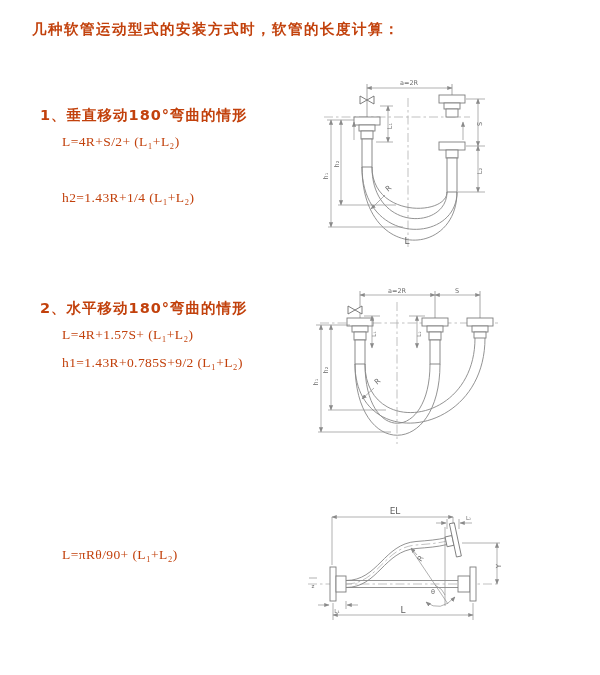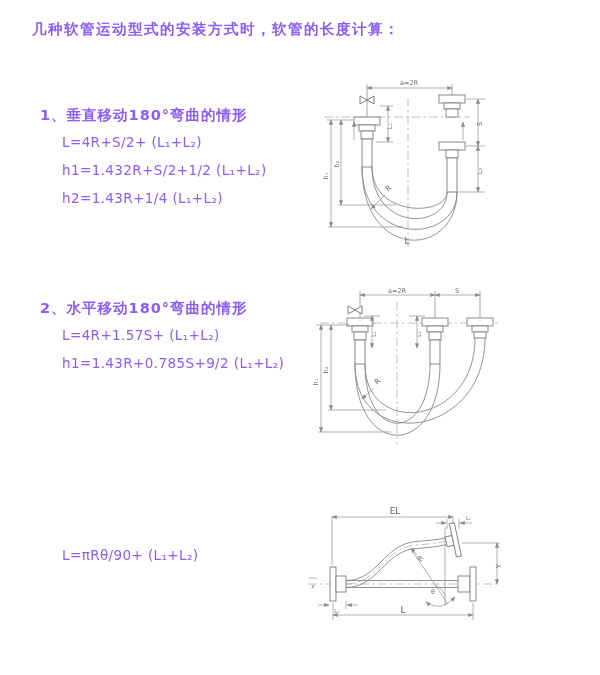--- a/index.html
+++ b/index.html
@@ -1,40 +1,39 @@
 <!DOCTYPE html>
 <html><head>
 <meta charset="utf-8">
 <style>
   html,body{margin:0;padding:0;background:#fff;}
   .page{position:relative;width:508px;height:675px;background:#ffffff;overflow:hidden;
-        font-family:"DejaVu Sans","Liberation Sans",sans-serif;color:#8b5cf6;}
+        font-family:"DejaVu Sans","Liberation Sans",sans-serif;color:#c2410c;}
   .title{position:absolute;left:32px;top:20px;font-size:14.5px;font-weight:bold;letter-spacing:1.5px;}
   .heading{position:absolute;font-size:14.5px;font-weight:bold;letter-spacing:1px;}
-  .formula{position:absolute;font-size:13.5px;letter-spacing:.4px;}
+  .formula{position:absolute;font-size:13.5px;letter-spacing:.4px;font-family:Liberation Serif, serif;}
   svg.d{position:absolute;}
   svg.d text{font-size:6.5px;fill:#6e6e6e;font-family:"DejaVu Sans","Liberation Sans",sans-serif;}
   svg.d .big{font-size:9px;fill:#5e5e5e;}
   svg.d .ln{stroke:#8f8f8f;stroke-width:.8;fill:none;}
   svg.d .cl{stroke:#a8a8a8;stroke-width:.7;fill:none;stroke-dasharray:9 3 2.5 3;}
   svg.d .fit{stroke:#7d7d7d;stroke-width:.9;fill:#ffffff;}
   svg.d .hose{stroke:#878787;stroke-width:.9;fill:none;}
   svg.d .dim{stroke:#8f8f8f;stroke-width:.7;fill:none;}
   svg.d .valve{stroke:#6f6f6f;stroke-width:.9;fill:#ffffff;}
 </style>
 </head>
 <body>
 
 <div class="page">
 
   <div class="title">几种软管运动型式的安装方式时，软管的长度计算：</div>
 
   <div class="heading" style="left:40px;top:106px">1、垂直移动180°弯曲的情形</div>
   <div class="formula" style="left:62px;top:134px">L=4R+S/2+ (L₁+L₂)</div>
-  <div class="formula" style="left:62px;top:162px">h1=1.432R+S/2+1/2 (L₁+L₂)</div>
   <div class="formula" style="left:62px;top:190px">h2=1.43R+1/4 (L₁+L₂)</div>
 
   <div class="heading" style="left:40px;top:299px">2、水平移动180°弯曲的情形</div>
   <div class="formula" style="left:62px;top:327px">L=4R+1.57S+ (L₁+L₂)</div>
   <div class="formula" style="left:62px;top:355px">h1=1.43R+0.785S+9/2 (L₁+L₂)</div>
 
   <div class="formula" style="left:62px;top:547px">L=πRθ/90+ (L₁+L₂)</div>
 
   <svg class="d" style="left:308px;top:72px" width="292" height="184" viewBox="0 0 292 184">
     <defs>

